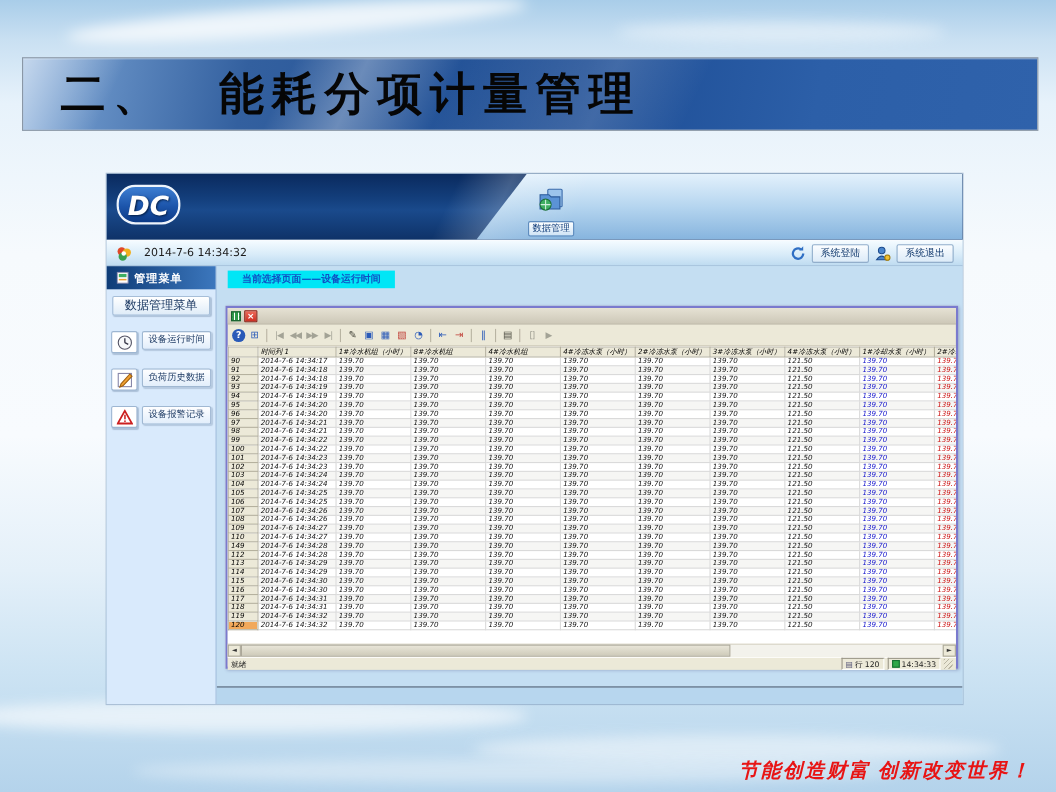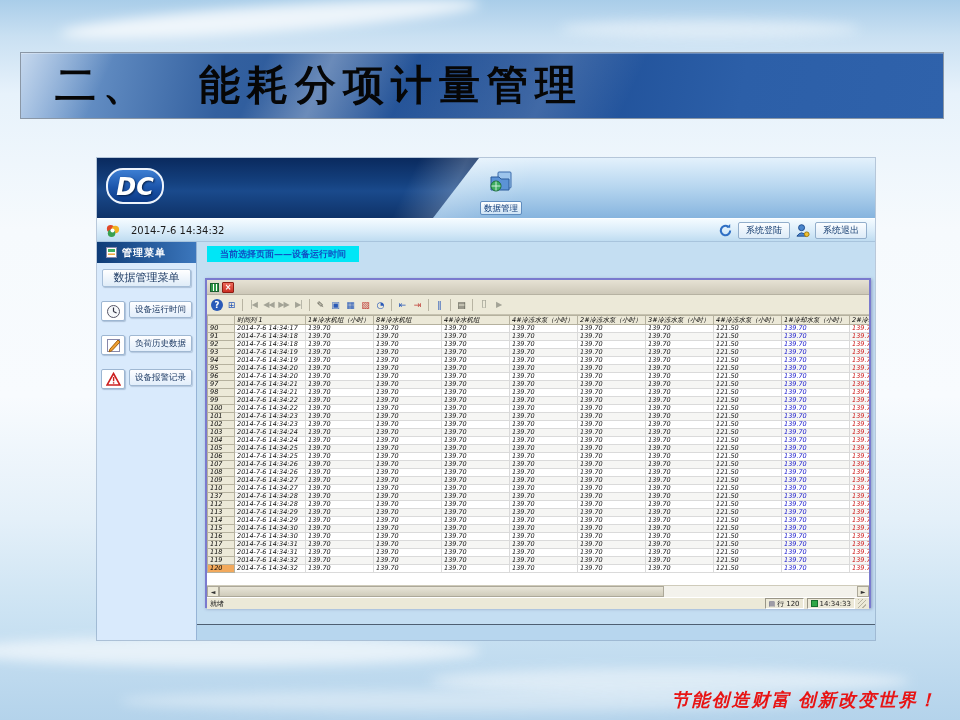--- a/index.html
+++ b/index.html
@@ -557,21 +557,21 @@
                   <td style="color: rgb(16, 16, 16);">139.70</td>
                   <td style="color: rgb(16, 16, 16);">139.70</td>
                   <td style="color: rgb(16, 16, 16);">139.70</td>
                   <td style="color: rgb(16, 16, 16);">139.70</td>
                   <td style="color: rgb(16, 16, 16);">139.70</td>
                   <td style="color: rgb(16, 16, 16);">121.50</td>
                   <td style="color: rgb(20, 20, 204);">139.70</td>
                   <td style="color: rgb(204, 20, 20);">139.70</td>
                 </tr>
                 <tr>
-                  <th class="rowhead">137</th>
+                  <th class="rowhead">149</th>
                   <td>2014-7-6 14:34:28</td>
                   <td style="color: rgb(16, 16, 16);">139.70</td>
                   <td style="color: rgb(16, 16, 16);">139.70</td>
                   <td style="color: rgb(16, 16, 16);">139.70</td>
                   <td style="color: rgb(16, 16, 16);">139.70</td>
                   <td style="color: rgb(16, 16, 16);">139.70</td>
                   <td style="color: rgb(16, 16, 16);">139.70</td>
                   <td style="color: rgb(16, 16, 16);">121.50</td>
                   <td style="color: rgb(20, 20, 204);">139.70</td>
                   <td style="color: rgb(204, 20, 20);">139.70</td>

